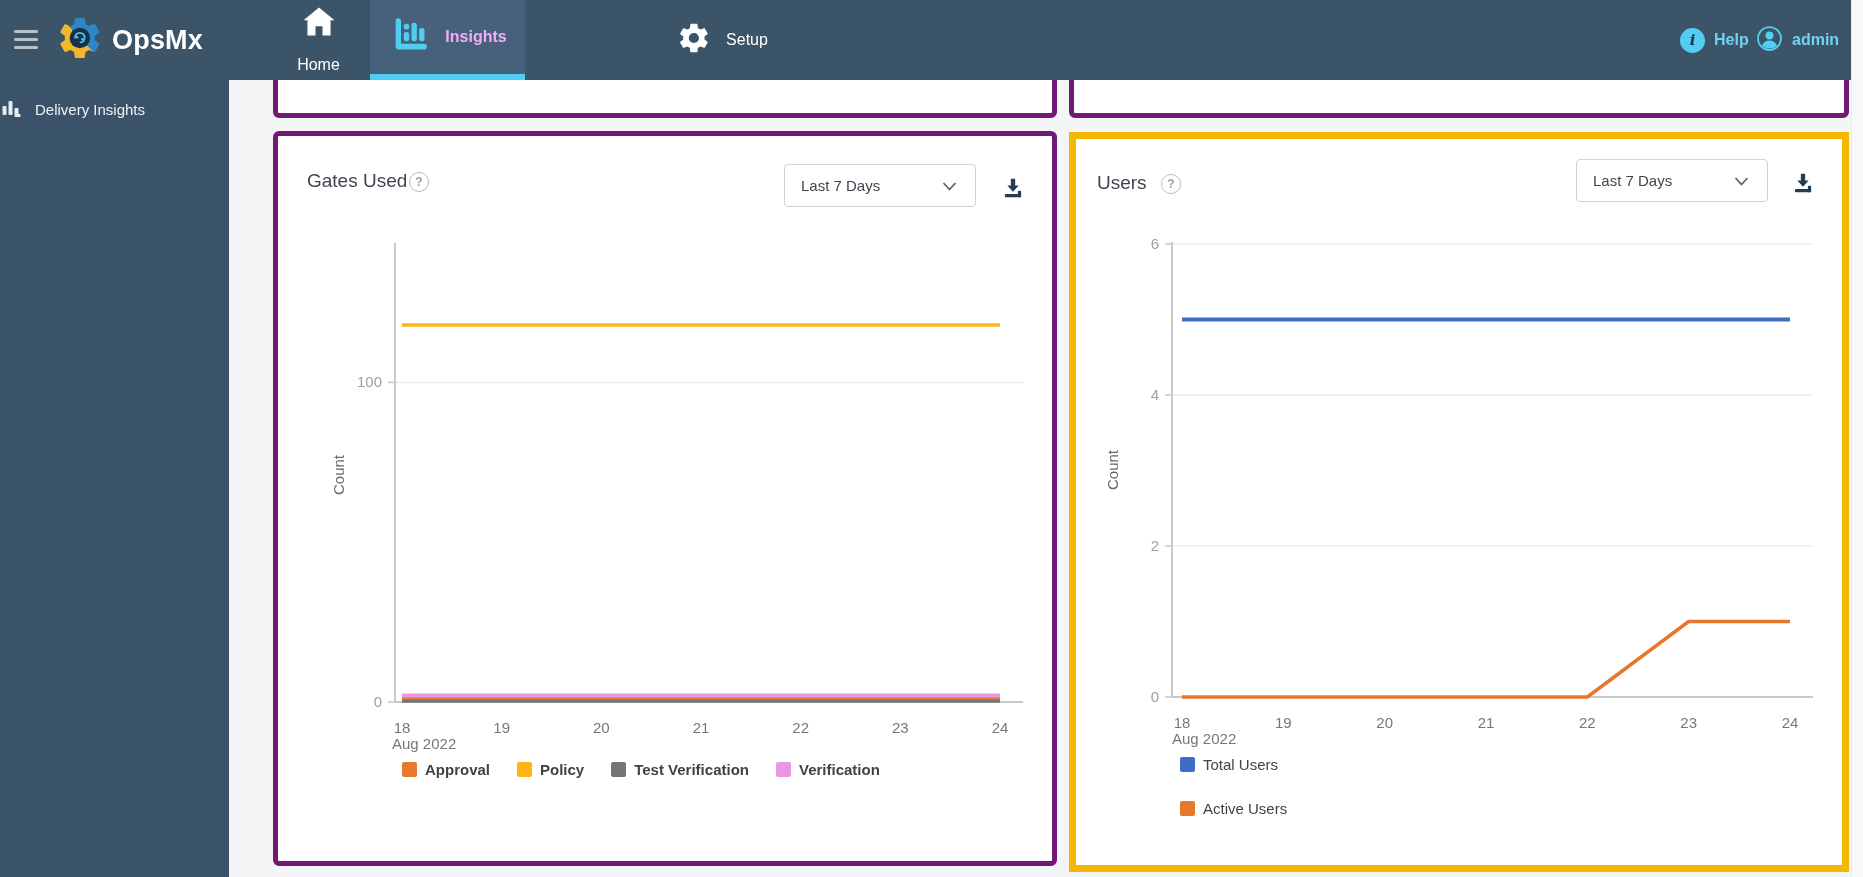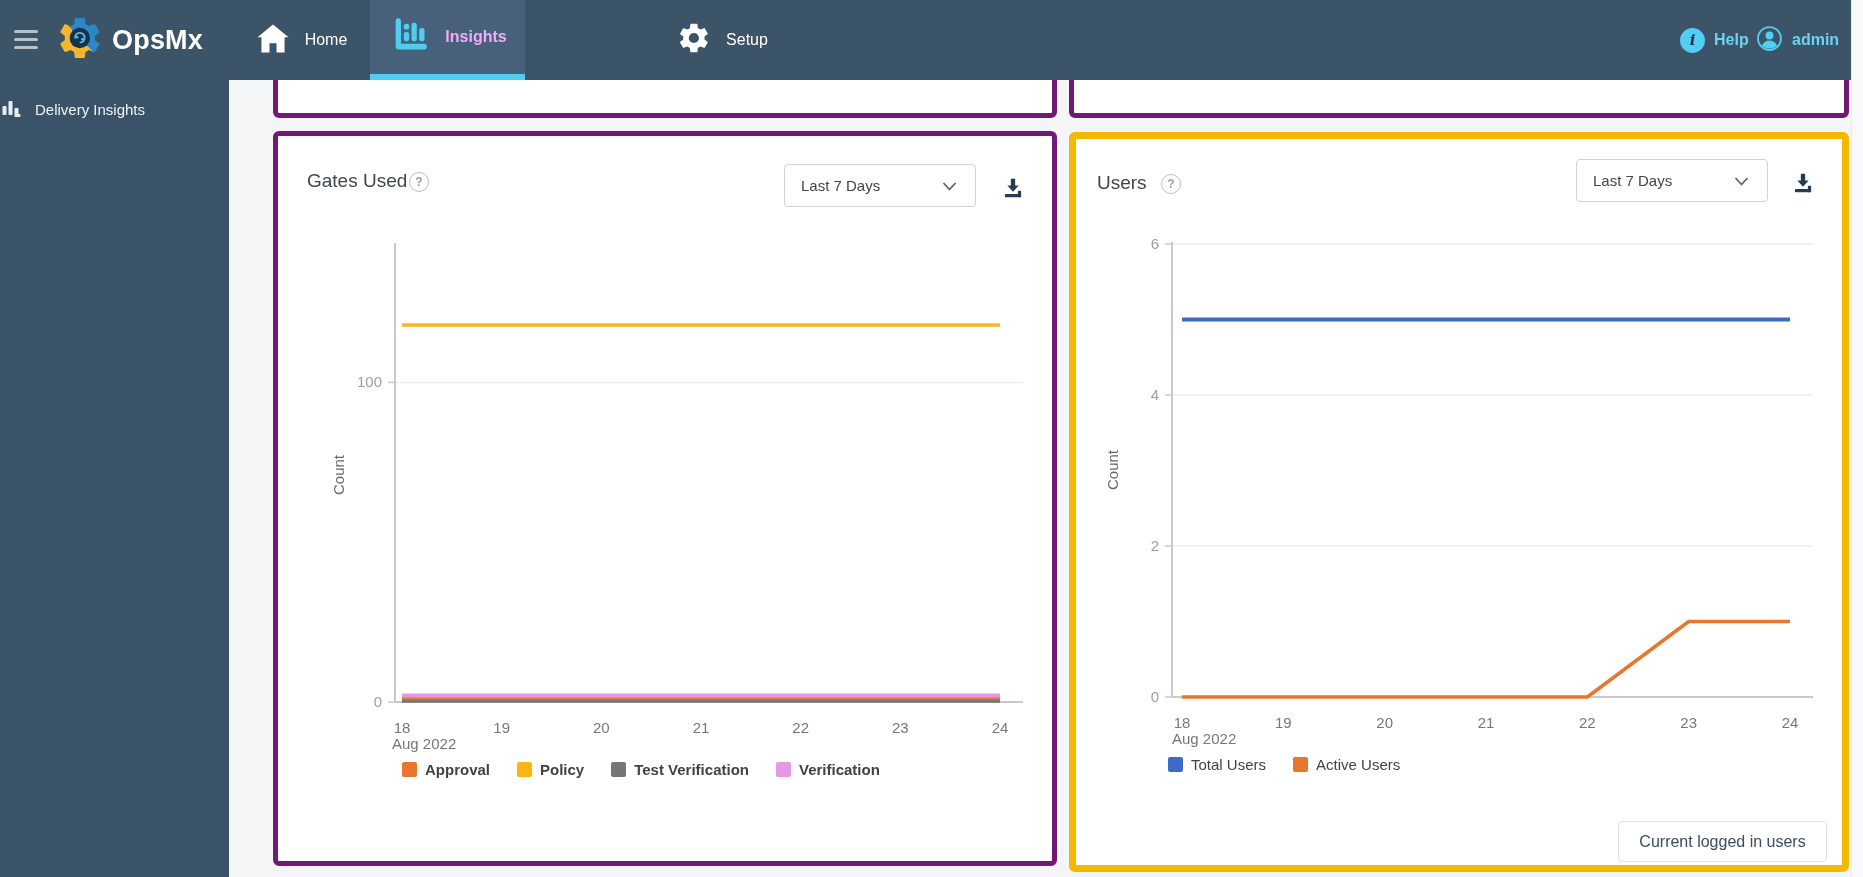--- a/index.html
+++ b/index.html
@@ -10,21 +10,21 @@
     background:#f4f5f6; color:#3f4650;
   }
   
   .topnav { position:absolute; left:0; top:0; width:1851px; height:80px; background:#3c5467; z-index:20; }
   .hamburger { position:absolute; left:14px; top:30px; width:24px; height:19px; display:flex; flex-direction:column; justify-content:space-between; cursor:pointer; }
   .hamburger div { height:3.2px; background:#b6c1ca; border-radius:2px; }
   .brand { position:absolute; left:56px; top:14px; display:flex; align-items:center; gap:8px; }
   .brand-name { color:#ffffff; font-size:27px; font-weight:700; letter-spacing:.2px; }
   .nav-item { position:absolute; top:0; height:80px; display:flex; align-items:center; justify-content:center; gap:15px; cursor:pointer; }
   .nav-item .lbl { color:#ffffff; font-size:16px; }
-  .nav-home   { left:233px; width:137px; }
+  .nav-home   { left:250px; width:137px;flex-direction:column; }
   .nav-insights { left:370px; width:155px; background:#47617a; border-bottom:6px solid #50cef2; }
   .nav-insights .lbl { color:#f0abfc; font-weight:700; }
   .nav-audit  { left:525px; width:153px; padding-right:20px; }
   .nav-setup  { left:678px; width:125px; padding-right:36px; }
   .nav-right { position:absolute; top:0; height:80px; display:flex; align-items:center; gap:9px; cursor:pointer; }
   .nav-help { left:1680px; } .nav-admin { left:1756px; }
   .nav-right .lbl { color:#6fd2f3; font-size:16px; font-weight:600; }
   .help-badge { width:25px; height:25px; border-radius:50%; background:#53cdf3; color:#17344d;
     font-family:"DejaVu Serif", serif; font-weight:700; font-size:15px; font-style:italic;
     display:flex; align-items:center; justify-content:center; }
@@ -34,21 +34,21 @@
   .sidebar { position:absolute; left:0; top:80px; width:229px; height:797px; background:#3b5368; z-index:15; padding-top:6px; }
   .side-item { height:47px; display:flex; align-items:center; gap:13px; cursor:pointer; }
   .side-item .lbl { color:#eef3f6; font-size:15px; }
   .side-item.active { background:#4e6f8d; }
   
   .card { position:absolute; background:#ffffff; border:5px solid #701a75; border-radius:6px; }
   .card-partial-left  { left:273px; top:56px; width:784px; height:62px; }
   .card-partial-right { left:1069px; top:56px; width:780px; height:62px; }
   .card-gates { left:273px; top:131px; width:784px; height:735px; }
   .card-users-outer { position:absolute; left:1069px; top:132px; width:780px; height:740px;
-    border:7px solid #f5b800; border-radius:6px; background:#ffffff; }
+    border:7px solid #f5b800; border-radius:0; background:#ffffff; }
   .card-users-inner { position:relative; width:100%; height:100%; }
   .panel-title { position:absolute; font-size:19px; color:#3f4650; }
   .q-icon { position:absolute; width:20px; height:20px; border-radius:50%; border:1.6px solid #bdbdbd;
     color:#9e9e9e; font-size:12px; font-weight:700; display:flex; align-items:center; justify-content:center; cursor:pointer; }
   .range-select { position:absolute; width:192px; height:43px; border:1px solid #cfd3d7; border-radius:4px; background:#fff;
     display:flex; align-items:center; justify-content:space-between; padding:0 18px 0 16px; cursor:pointer; }
   .range-select .val { font-size:15px; color:#3f4650; }
   .dl-btn { position:absolute; width:26px; height:26px; cursor:pointer; }
   .footer-btn { position:absolute; left:542px; top:682px; width:209px; height:41px; background:#fff;
     border:1px solid #dfe3e8; border-radius:4px; color:#3c4b5d; font-size:16px;
@@ -57,21 +57,21 @@
   .chart-box { position:absolute; }
   .chart-gates { left:54px; top:107px; width:700px; height:552px; }
   .chart-users { left:24px; top:99px; width:712px; height:552px; }
   .ylabel { position:absolute; width:44px; height:16px; font-size:15px; color:#66696c; text-align:center;
     transform:rotate(-90deg); }
   .chart-gates .ylabel { left:-16px; top:224px; }
   .chart-users .ylabel { left:-10px; top:224px; }
   .month { position:absolute; top:492px; font-size:15px; color:#74787c; }
   .chart-gates .month { left:60px; } .chart-users .month { left:72px; }
   .legend { position:absolute; top:518px; display:flex; gap:27px; }
-  .chart-gates .legend { left:70px;font-weight:bold; } .chart-users .legend { left:68px; }
+  .chart-gates .legend { left:70px;font-weight:bold; } .chart-users .legend { left:80px;flex-direction:column; }
   .legend-item { display:flex; align-items:center; gap:8px; cursor:pointer; }
   .legend-item .sw { width:15px; height:15px; border-radius:2px; }
   .legend-item .nm { font-size:15px; color:#3f4347; }
   svg.plot { position:absolute; left:0; top:0; overflow:visible; }
 </style>
 </head>
 <body>
 
 <div class="topnav">
   <div class="hamburger">
@@ -279,17 +279,16 @@
           <text x="183.33333333333331" y="490" text-anchor="middle" fill="#74787c" font-size="15" font-family="Liberation Sans, sans-serif">19</text>
           <text x="284.66666666666663" y="490" text-anchor="middle" fill="#74787c" font-size="15" font-family="Liberation Sans, sans-serif">20</text>
           <text x="386" y="490" text-anchor="middle" fill="#74787c" font-size="15" font-family="Liberation Sans, sans-serif">21</text>
           <text x="487.3333333333333" y="490" text-anchor="middle" fill="#74787c" font-size="15" font-family="Liberation Sans, sans-serif">22</text>
           <text x="588.6666666666667" y="490" text-anchor="middle" fill="#74787c" font-size="15" font-family="Liberation Sans, sans-serif">23</text>
           <text x="690" y="490" text-anchor="middle" fill="#74787c" font-size="15" font-family="Liberation Sans, sans-serif">24</text>
           <polyline points="82,81.5 183.33333333333331,81.5 284.66666666666663,81.5 386,81.5 487.3333333333333,81.5 588.6666666666667,81.5 690,81.5" fill="none" stroke="#3e6bc5" stroke-width="4" stroke-linejoin="round" stroke-linecap="butt"></polyline>
           <polyline points="82,459 183.33333333333331,459 284.66666666666663,459 386,459 487.3333333333333,459 588.6666666666667,383.5 690,383.5" fill="none" stroke="#e8772e" stroke-width="3.5" stroke-linejoin="round" stroke-linecap="butt"></polyline>
         </svg>
       </div>
-    <div class="footer-btn">Current logged in users</div>
   </div>
 </div>
 
 <div class="scroll-track"></div>
 
 </body></html>

